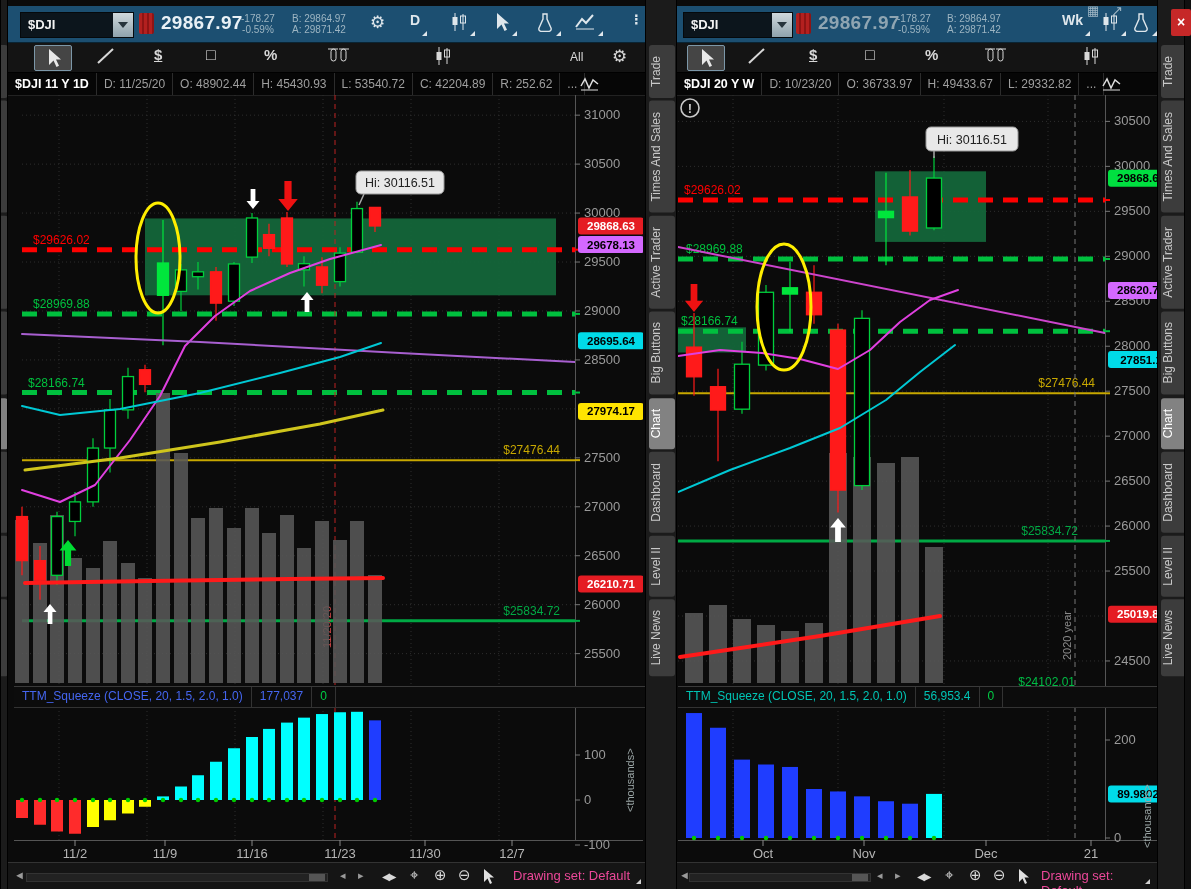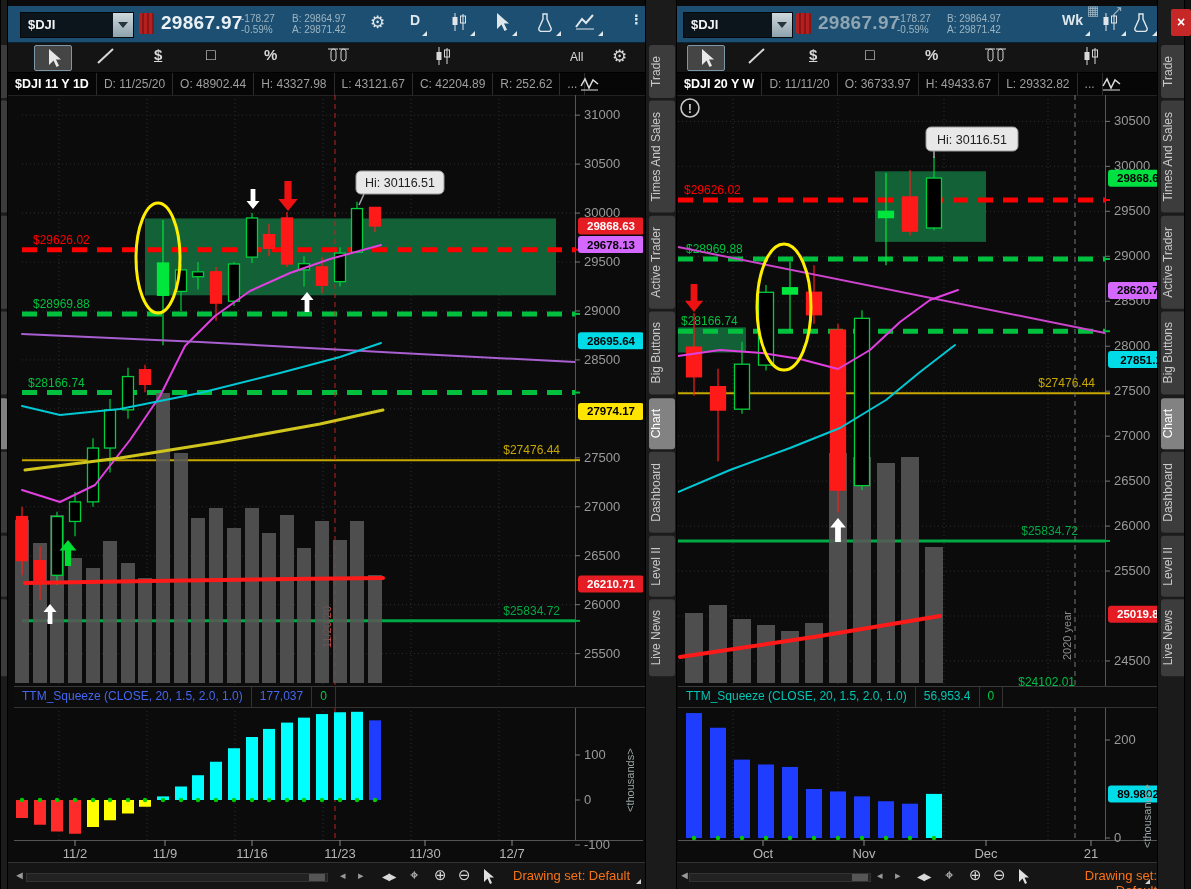--- a/index.html
+++ b/index.html
@@ -9,21 +9,21 @@
   .panel{position:absolute;top:0;height:889px;background:#0b0b0b;}
   
   .tb1{position:absolute;left:0;right:0;top:6px;height:36px;background:#1c4f71;border-bottom:1px solid #0a2433;}
   .combo{position:absolute;top:6px;height:24px;width:112px;background:#0c151c;border:1px solid #05090c;display:flex;}
   .combo-txt{flex:1;color:#f2f2f2;font-size:13px;font-weight:bold;padding:4px 0 0 7px;}
   .combo-btn{width:20px;background:linear-gradient(#cfd8dc,#8fa3ad);position:relative;}
   .combo-car{position:absolute;left:5px;top:9px;border-left:5px solid transparent;border-right:5px solid transparent;border-top:6px solid #26343c;}
   .redbadge{position:absolute;top:7px;width:15px;height:21px;background:#b3201f;border-radius:2px;background-image:repeating-linear-gradient(90deg,#b3201f 0 3px,#8e1414 3px 5px);}
   .bigprice{position:absolute;top:6px;font-size:19px;font-weight:bold;color:#e9f1f6;letter-spacing:.3px;}
   .bigprice.dim{color:#8fa5b2;}
-  .minor{position:absolute;top:7px;font-size:10px;line-height:11px;color:#9db5c2;text-align:left;}
+  .minor{position:absolute;top:7px;font-size:10px;line-height:11px;color:#9db5c2;text-align:center;}
   .minor div{white-space:nowrap;}
   .tbbtn{position:absolute;top:6px;height:25px;color:#dfe7ec;font-size:14px;font-weight:bold;}
   .ddcaret:after{content:"";position:absolute;right:-7px;bottom:1px;border-left:5px solid transparent;border-bottom:5px solid #dfe7ec;}
   .menu3{font-size:13px;letter-spacing:-2px;color:#dfe7ec;}
   
   .tb2{position:absolute;left:0;right:0;top:43px;height:29px;background:#141414;border-bottom:1px solid #000;}
   .tool{position:absolute;top:3px;height:23px;color:#d8d8d8;font-size:15px;text-align:center;}
   .tool.activebox{background:#454545;border:1px solid #7c97a8;border-radius:2px;width:36px;height:24px;top:2px;}
   .dollar{text-decoration:underline;font-weight:bold;}
   .pct{font-weight:bold;}
@@ -39,21 +39,21 @@
   .sqhdr .c{padding:0 8px;border-right:1px solid #333;white-space:nowrap;}
   .sq-blue{color:#4566f0;}
   .sq-teal{color:#00c4b4;}
   .sq-zero{color:#00cc44;}
   
   .botbar{position:absolute;left:0;right:0;top:862px;height:27px;background:#151515;border-top:1px solid #333;z-index:3;}
   .bb{position:absolute;top:6px;color:#9a9a9a;font-size:11px;}
   .track{position:absolute;top:10px;height:7px;background:#222;border:1px solid #333;}
   .thumb{position:absolute;top:0;height:7px;background:#555;}
   .bbi{position:absolute;top:3px;color:#d8d8d8;font-size:15px;}
-  .dset{position:absolute;top:5px;color:#f97316;font-size:13px;text-align:right;}
+  .dset{position:absolute;top:5px;color:#ec4899;font-size:13px;}
   .dsetcar{position:absolute;top:16px;border-left:5px solid transparent;border-bottom:5px solid #cfcfcf;}
   
   .vtabs{position:absolute;top:0;height:889px;background:#1b1b1b;box-sizing:border-box;padding-top:45px;display:flex;flex-direction:column;gap:3px;overflow:hidden;border-left:1px solid #000;border-right:1px solid #000;}
   .vtab{writing-mode:vertical-rl;transform:rotate(180deg);background:#3c3c3c;color:#c9c9c9;font-size:12px;padding:11px 0;width:26px;margin:0 3px;border-radius:3px;flex:0 0 auto;text-align:center;}
   .vtab.active{background:#828282;color:#fff;}
   .sliver .vtab{margin-left:-19px;}
   .winbtn{position:absolute;color:#9fb6c4;font-size:13px;z-index:5;}
   .winx{position:absolute;left:1171px;top:9px;width:20px;height:27px;background:#c62828;color:#fff;font-size:14px;font-weight:bold;text-align:center;line-height:26px;z-index:5;border-radius:2px;}
   svg text{font-family:"Liberation Sans","DejaVu Sans",sans-serif;}
 </style>
@@ -148,22 +148,22 @@
         </svg>
     </div>
     <div class="tool alltxt" style="left:562px;top:7px;">All</div>
     <div class="tool" style="left:604px;font-size:17px;">⚙</div>
   </div>
 
   <div class="hdr">
     <span class="cell first">$DJI 11 Y 1D</span>
     <span class="cell">D: 11/25/20</span>
     <span class="cell">O: 48902.44</span>
-    <span class="cell">H: 43327.98</span>
-    <span class="cell">L: 43121.67</span>
+    <span class="cell">H: 45430.93</span>
+    <span class="cell">L: 53540.72</span>
     <span class="cell">C: 42204.89</span>
     <span class="cell">R: 252.62</span>
     <span class="cell">...</span>
     <span class="styleicon" style="left:570px;">
       <svg width="24" height="18">
           <polyline points="3,11 7,4 11,13 15,5 20,9" fill="none" stroke="#ddd" stroke-width="1.5"></polyline>
           <line x1="3" y1="15" x2="20" y2="15" stroke="#ddd"></line>
         </svg>
     </span>
   </div>
@@ -478,21 +478,21 @@
           <line x1="5" y1="1" x2="5" y2="19" stroke="#d8d8d8"></line>
           <rect x="2.5" y="6" width="5" height="8" fill="#d8d8d8"></rect>
           <line x1="13" y1="2" x2="13" y2="18" stroke="#d8d8d8"></line>
           <rect x="10.5" y="4" width="5" height="7" fill="none" stroke="#d8d8d8"></rect>
         </svg>
     </div>
   </div>
 
   <div class="hdr">
     <span class="cell first">$DJI 20 Y W</span>
-    <span class="cell">D: 11/11/20</span>
+    <span class="cell">D: 10/23/20</span>
     <span class="cell">O: 36733.97</span>
     <span class="cell">H: 49433.67</span>
     <span class="cell">L: 29332.82</span>
     <span class="cell">...</span>
     <span class="styleicon" style="left:423px;">
       <svg width="24" height="18">
           <polyline points="3,11 7,4 11,13 15,5 20,9" fill="none" stroke="#ddd" stroke-width="1.5"></polyline>
           <line x1="3" y1="15" x2="20" y2="15" stroke="#ddd"></line>
         </svg>
     </span>

